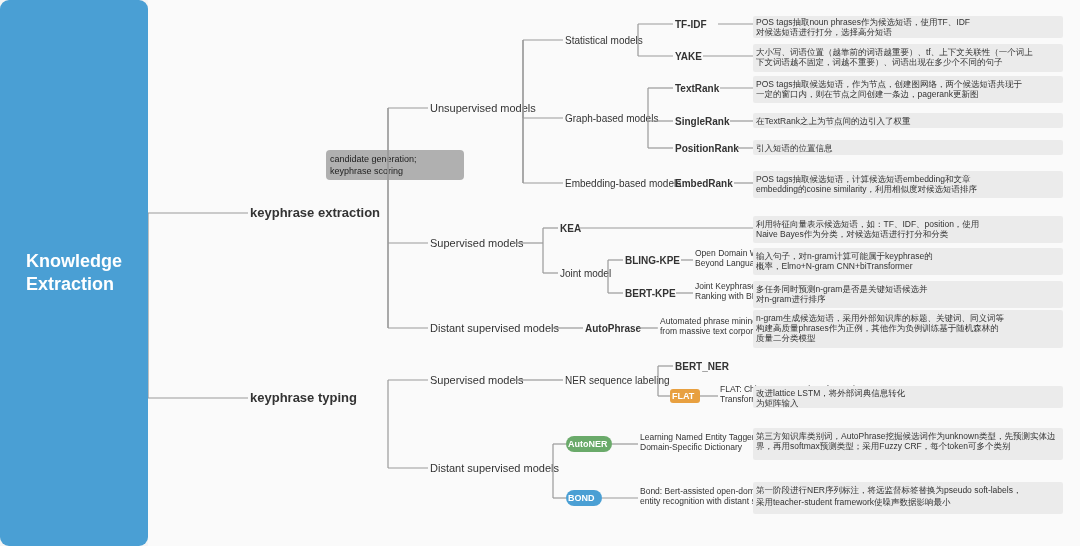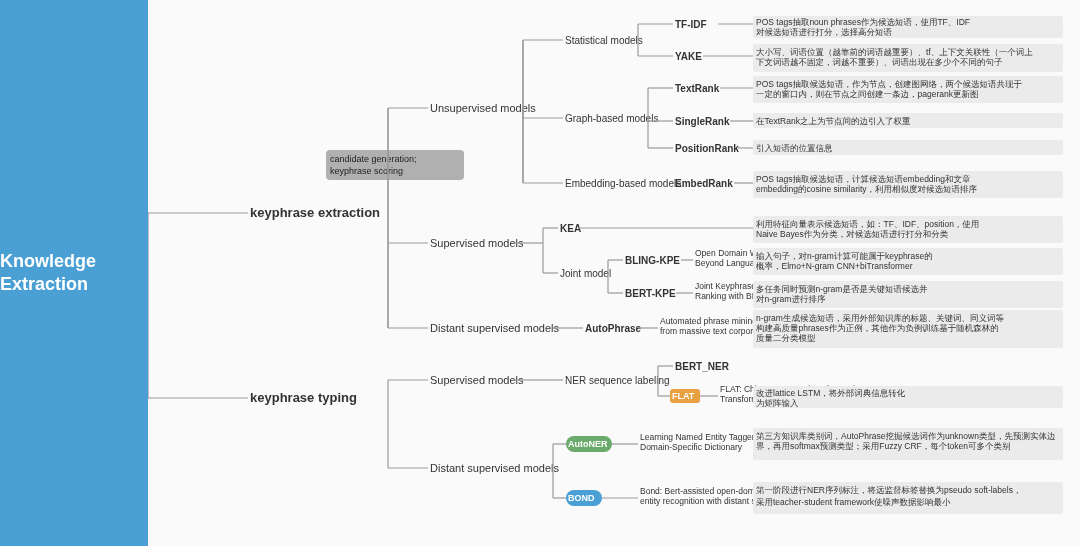--- a/index.html
+++ b/index.html
@@ -11,21 +11,23 @@
       overflow: hidden;
       display: flex;
     }
 
     .left-panel {
       width: 148px;
       min-width: 148px;
       background: #4a9fd4;
       display: flex;
       align-items: center;
-      padding: 0;
+      justify-content: center;
+      padding: 16px;
+      border-radius: 9px;
     }
 
     .left-panel-text {
       color: white;
       font-size: 18px;
       font-weight: bold;
       text-align: left;
       line-height: 1.3;
     }
 

